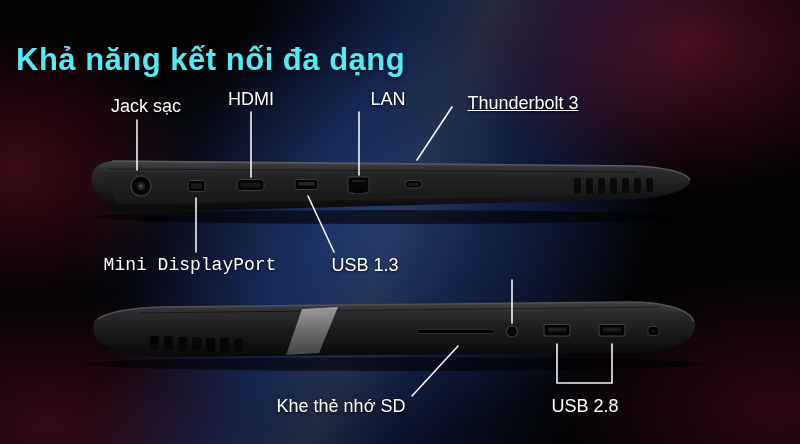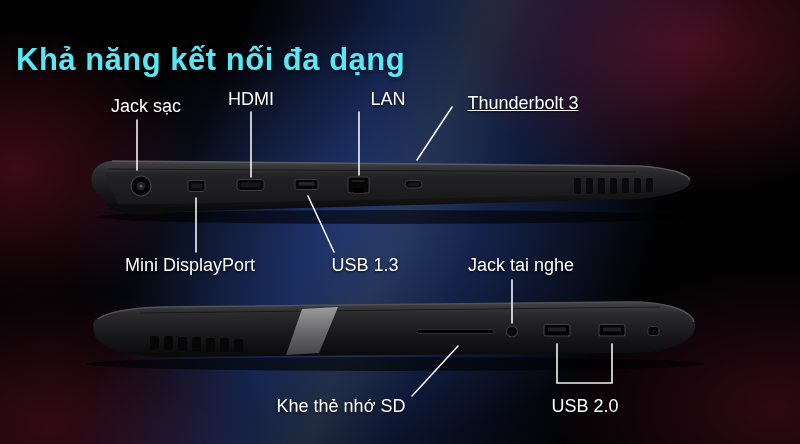--- a/index.html
+++ b/index.html
@@ -157,19 +157,18 @@
       <path d="M 557 344 L 557 383 L 612 383 L 612 344"></path>
     </g>
   </svg>
 
   <h1 class="title">Khả năng kết nối đa dạng</h1>
 
   <div class="label" style="left:146px; top:96px;">Jack sạc</div>
   <div class="label" style="left:251px; top:89px;">HDMI</div>
   <div class="label" style="left:360px; top:89px;margin-left:28px;">LAN</div>
   <div class="label" style="left:523px; top:93px;text-decoration:underline;">Thunderbolt 3</div>
-  <div class="label" style="left:190px; top:255px;">Mini DisplayPort</div>
+  <div class="label" style="left:190px; top:255px;font-family:Liberation Mono, monospace;">Mini DisplayPort</div>
   <div class="label" style="left:365px; top:255px;">USB 1.3</div>
-  <div class="label" style="left:521px; top:255px;">Jack tai nghe</div>
   <div class="label" style="left:341px; top:396px;">Khe thẻ nhớ SD</div>
-  <div class="label" style="left:585px; top:396px;">USB 2.0</div>
+  <div class="label" style="left:585px; top:396px;">USB 2.8</div>
 
 </div>
 
 </body></html>

